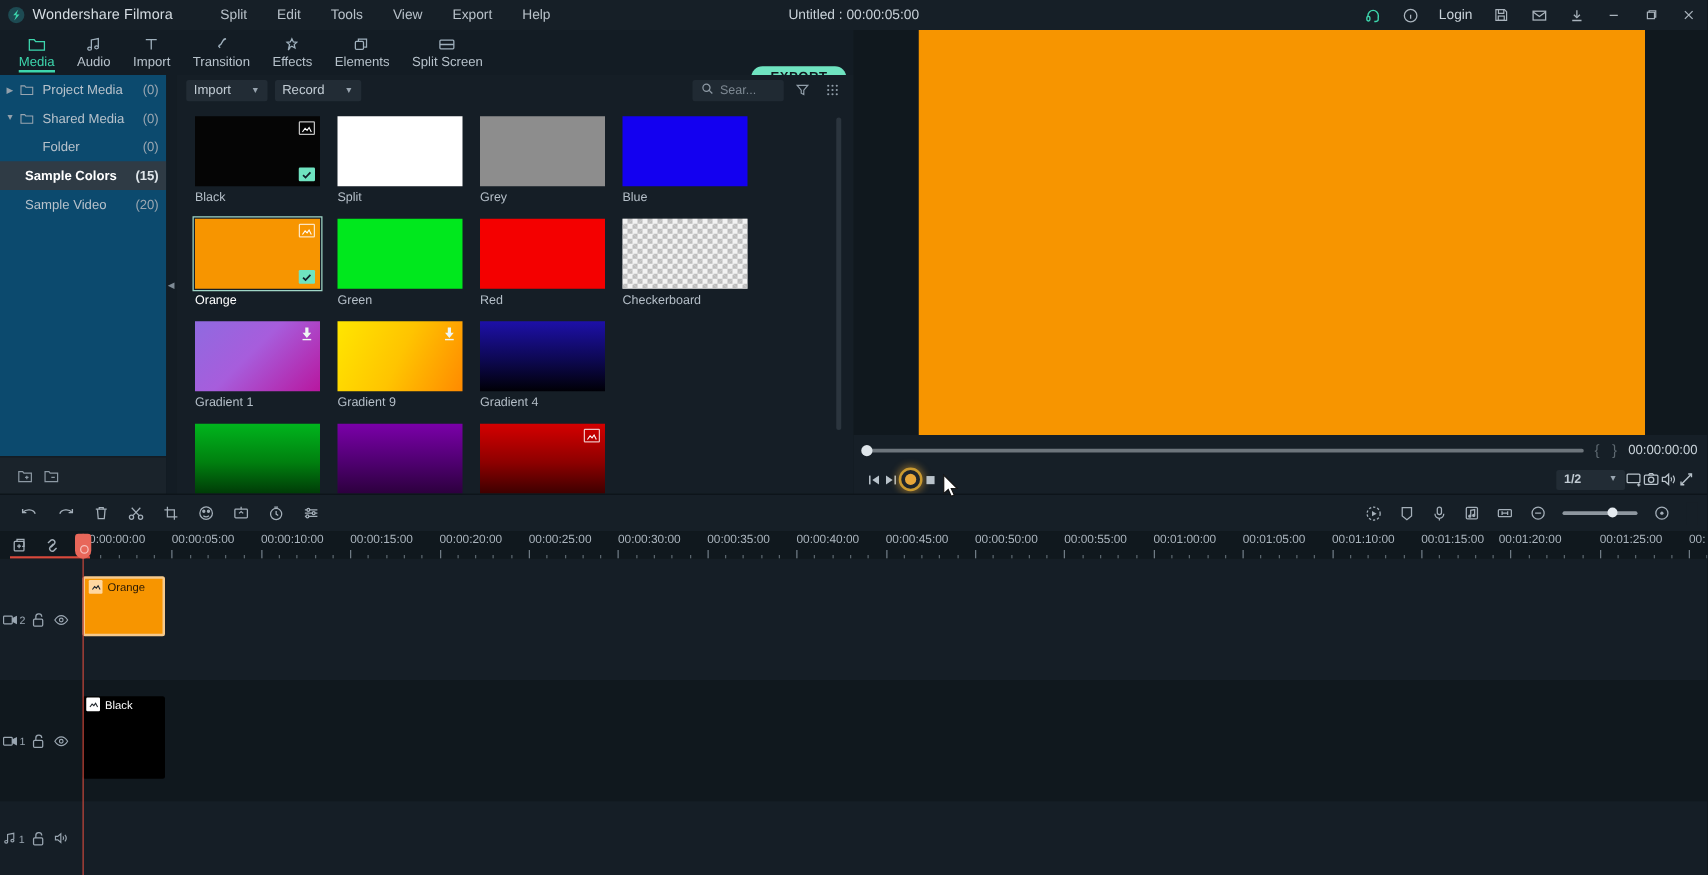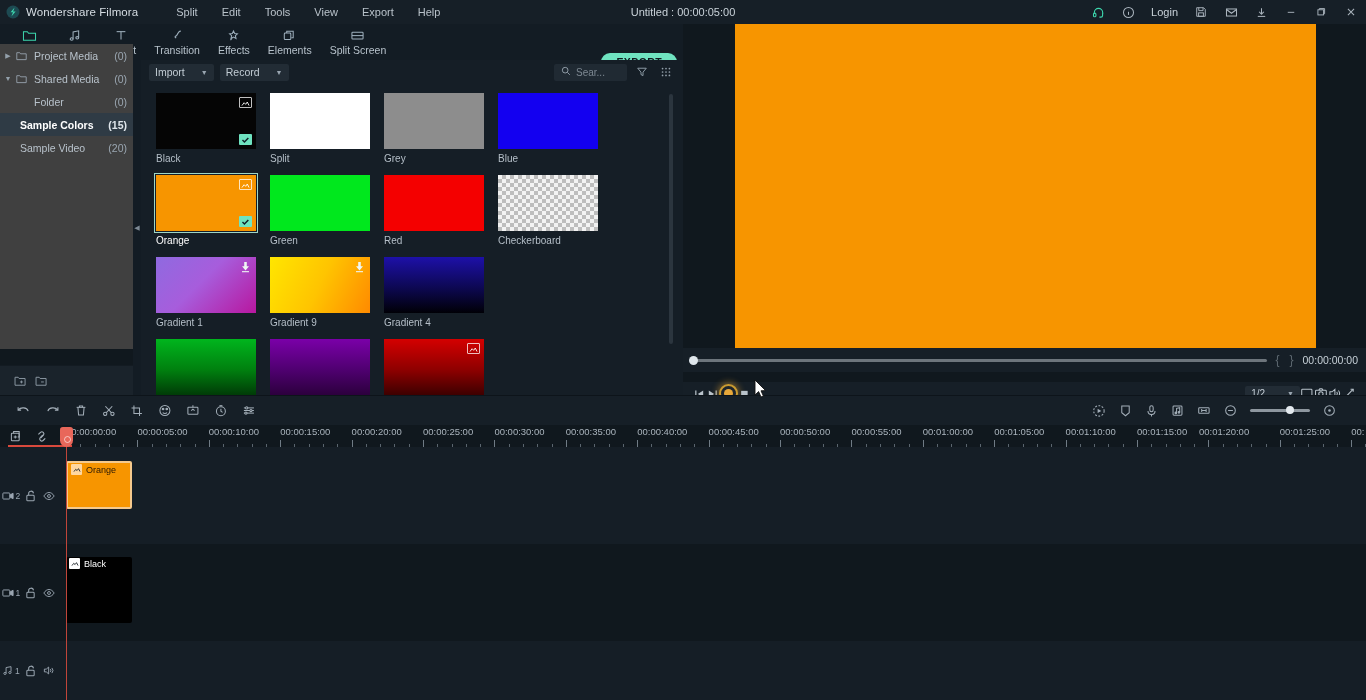--- a/index.html
+++ b/index.html
@@ -54,22 +54,22 @@
   .export-wrap {
     position:absolute; right:6px; top:29px; width:auto;
   }
   .export-btn {
     background:#6fe3c0; color:#10181e; font-size:10.5px; font-weight:bold;
     border-radius:11px; padding:3px 15px; letter-spacing:.4px; cursor:default;
   }
 
   
   .sidebar {
-    position:absolute; left:0; top:44px; width:133px; height:305px;
-    background:#404040;
+    position:absolute; left:0; top:60px; width:133px; height:305px;
+    background:#0c4a6e;
   }
   .side-row {
     height:23px; display:flex; align-items:center; font-size:10.5px;
     color:#b8c2cb; cursor:default; padding-right:6px; position:relative;
   }
   .side-row .tw { width:16px; display:flex; align-items:center; justify-content:center; font-size:7px; color:#93a0ab; }
   .side-row .fi { width:14px; display:flex; align-items:center; color:#9aa6b1; }
   .side-row .nm { flex:1; padding-left:4px; }
   .side-row .ct { font-size:10.5px; color:#9aa6b1; }
   .side-row.indent .nm { padding-left:18px; }
@@ -164,22 +164,22 @@
   }
   .track-line { flex:1; height:3px; background:#6d757c; border-radius:2px; position:relative; }
   .track-knob {
     position:absolute; left:-2px; top:-3px; width:9px; height:9px; border-radius:50%;
     background:#dfe6eb;
   }
   .brace { color:#5e6971; font-size:12px; padding:0 1px; cursor:default; }
   .tc { font-size:10.5px; color:#c8d1d8; font-family:"Liberation Sans", sans-serif; }
 
   .ctrl-row {
-    position:absolute; left:683px; top:382px; width:683px; height:23px;
-    display:flex; align-items:center; padding:0 10px; background:#161f27;
+    position:absolute; left:683px; top:372px; width:683px; height:23px;
+    display:flex; align-items:center; padding:0 10px; background:#161f27;font-weight:bold;
   }
   .ctrl-ic { color:#b9c3cb; display:flex; align-items:center; cursor:default; }
   .rec-btn {
     width:19px; height:19px; border-radius:50%; border:2px solid #c99a30;
     background:#1e252b; display:flex; align-items:center; justify-content:center;
     box-shadow:0 0 6px 2px rgba(214,156,48,.45); cursor:default;
   }
   .rec-dot { width:9px; height:9px; border-radius:50%; background:#e8a83a; }
   .ratio {
     background:#222c35; height:16px; border-radius:2px; display:flex; align-items:center;

